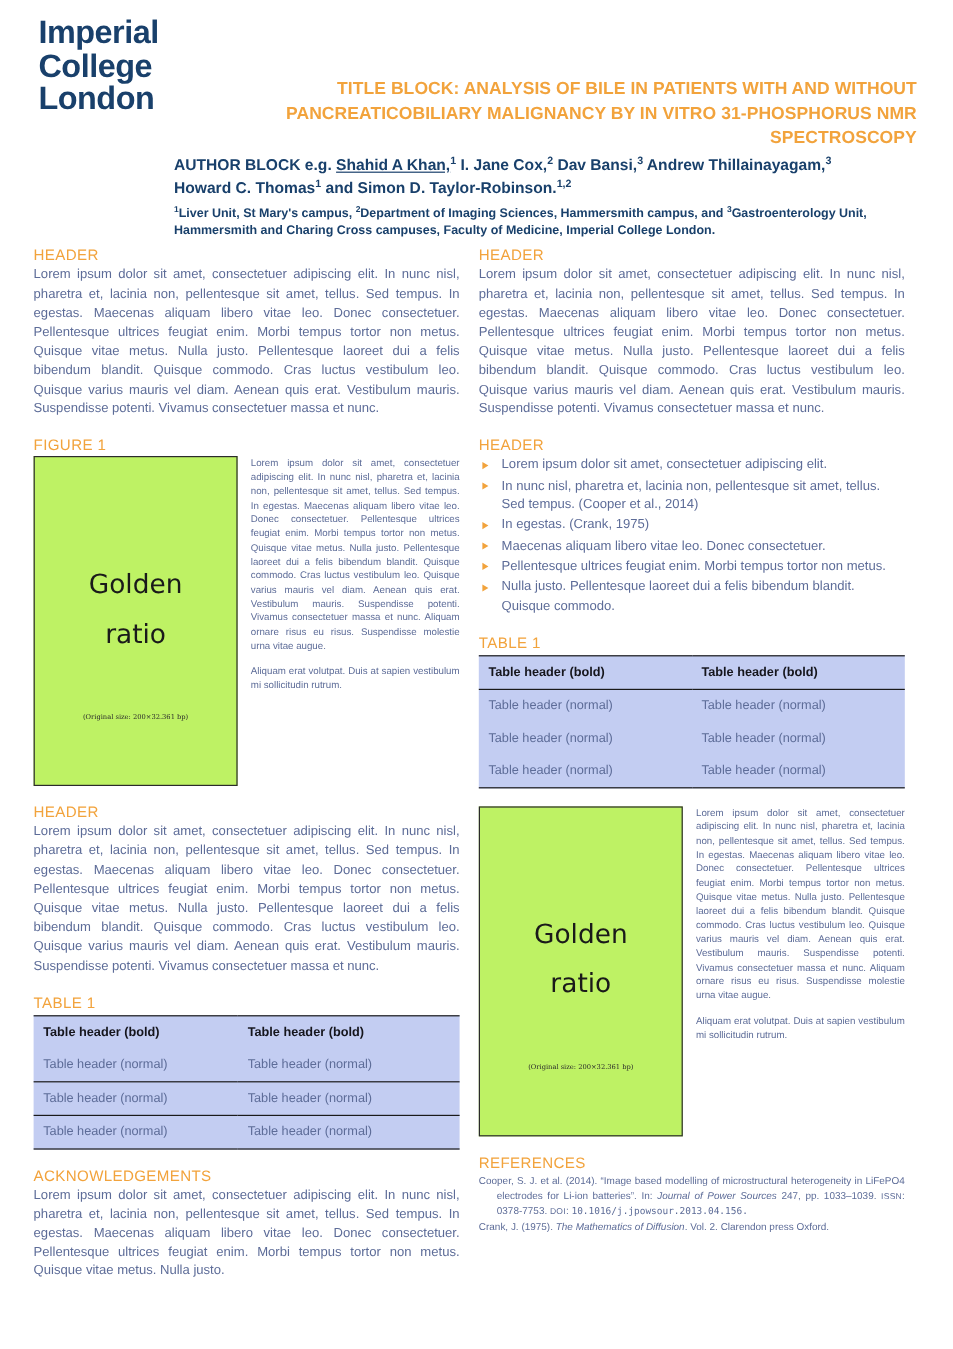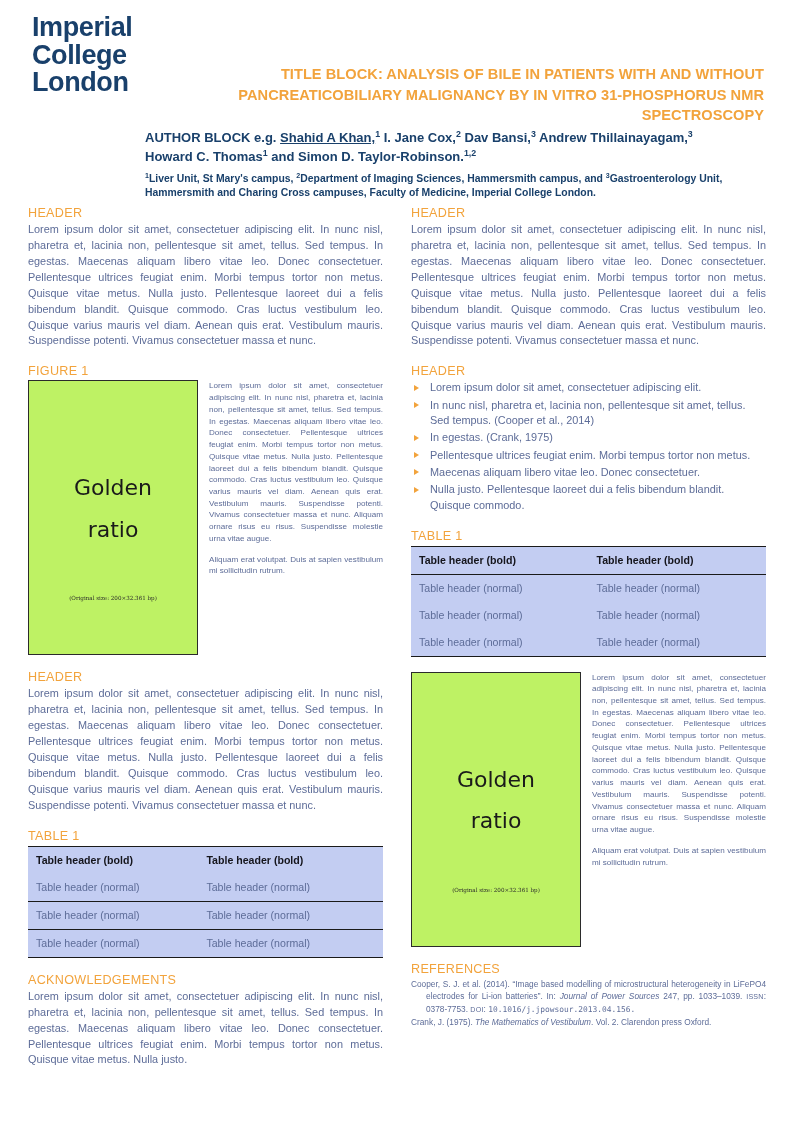--- a/index.html
+++ b/index.html
@@ -66,21 +66,21 @@
   }
   sup { font-size: 0.68em; vertical-align: super; line-height: 0; }
 
   
   #columns {
     position: absolute;
     top: 206px;
     left: 0;
     width: 722px;
     display: flex;
-    gap: 28px;
+    gap: 16px;
     padding: 0 28px;
     box-sizing: border-box;
   }
   .column { width: 355px; flex: 0 0 355px; }
 
   .section { margin-bottom: 15px; }
 
   .sec-head {
     color: #F2A33C;
     font-size: 12.6px;
@@ -291,22 +291,22 @@
       <div class="sec-head">HEADER</div>
       <p class="body-text">Lorem ipsum dolor sit amet, consectetuer adipiscing elit. In nunc nisl, pharetra et, lacinia non, pellentesque sit amet, tellus. Sed tempus. In egestas. Maecenas aliquam libero vitae leo. Donec consectetuer. Pellentesque ultrices feugiat enim. Morbi tempus tortor non metus. Quisque vitae metus. Nulla justo. Pellentesque laoreet dui a felis bibendum blandit. Quisque commodo. Cras luctus vestibulum leo. Quisque varius mauris vel diam. Aenean quis erat. Vestibulum mauris. Suspendisse potenti. Vivamus consectetuer massa et nunc.</p>
     </div>
 
     <div class="section">
       <div class="sec-head">HEADER</div>
       <ul class="bullets">
         <li><span class="tri"></span><span>Lorem ipsum dolor sit amet, consectetuer adipiscing elit.</span></li>
         <li><span class="tri"></span><span>In nunc nisl, pharetra et, lacinia non, pellentesque sit amet, tellus. Sed tempus. (Cooper et al., 2014)</span></li>
         <li><span class="tri"></span><span>In egestas. (Crank, 1975)</span></li>
+        <li><span class="tri"></span><span>Maecenas aliquam libero vitae leo. Donec consectetuer.</span></li>
         <li><span class="tri"></span><span>Pellentesque ultrices feugiat enim. Morbi tempus tortor non metus.</span></li>
-        <li><span class="tri"></span><span>Maecenas aliquam libero vitae leo. Donec consectetuer.</span></li>
         <li><span class="tri"></span><span>Nulla justo. Pellentesque laoreet dui a felis bibendum blandit. Quisque commodo.</span></li>
       </ul>
     </div>
 
     <div class="section">
       <div class="sec-head">TABLE 1</div>
       <table class="poster-table table-wide">
         <tbody>
           <tr class="hdr top-rule">
             <td class="c1">Table header (bold)</td>
@@ -341,18 +341,18 @@
           <p>Lorem ipsum dolor sit amet, consectetuer adipiscing elit. In nunc nisl, pharetra et, lacinia non, pellentesque sit amet, tellus. Sed tempus. In egestas. Maecenas aliquam libero vitae leo. Donec consectetuer. Pellentesque ultrices feugiat enim. Morbi tempus tortor non metus. Quisque vitae metus. Nulla justo. Pellentesque laoreet dui a felis bibendum blandit. Quisque commodo. Cras luctus vestibulum leo. Quisque varius mauris vel diam. Aenean quis erat. Vestibulum mauris. Suspendisse potenti. Vivamus consectetuer massa et nunc. Aliquam ornare risus eu risus. Suspendisse molestie urna vitae augue.</p>
           <p>Aliquam erat volutpat. Duis at sapien vestibulum mi sollicitudin rutrum.</p>
         </div>
       </div>
     </div>
 
     <div class="section">
       <div class="sec-head">REFERENCES</div>
       <div class="ref-list">
         <div class="ref-item"><span>Cooper, S. J. et al. (2014). “Image based modelling of microstructural heterogeneity in LiFePO4 electrodes for Li-ion batteries”.  In: </span><i>Journal of Power Sources</i><span> 247, pp. 1033–1039. </span><span class="sc">issn</span><span>: 0378-7753. </span><span class="sc">doi</span>: <span class="mono">10.1016/j.jpowsour.2013.04.156.</span></div>
-        <div class="ref-item"><span>Crank, J. (1975). </span><i>The Mathematics of Vestibulum</i><span>. Vol. 2. Clarendon press Oxford.</span></div>
+        <div class="ref-item"><span>Crank, J. (1975). </span><i>The Mathematics of Diffusion</i><span>. Vol. 2. Clarendon press Oxford.</span></div>
       </div>
     </div>
 
   </div>
 </div>
 
 </body></html>

